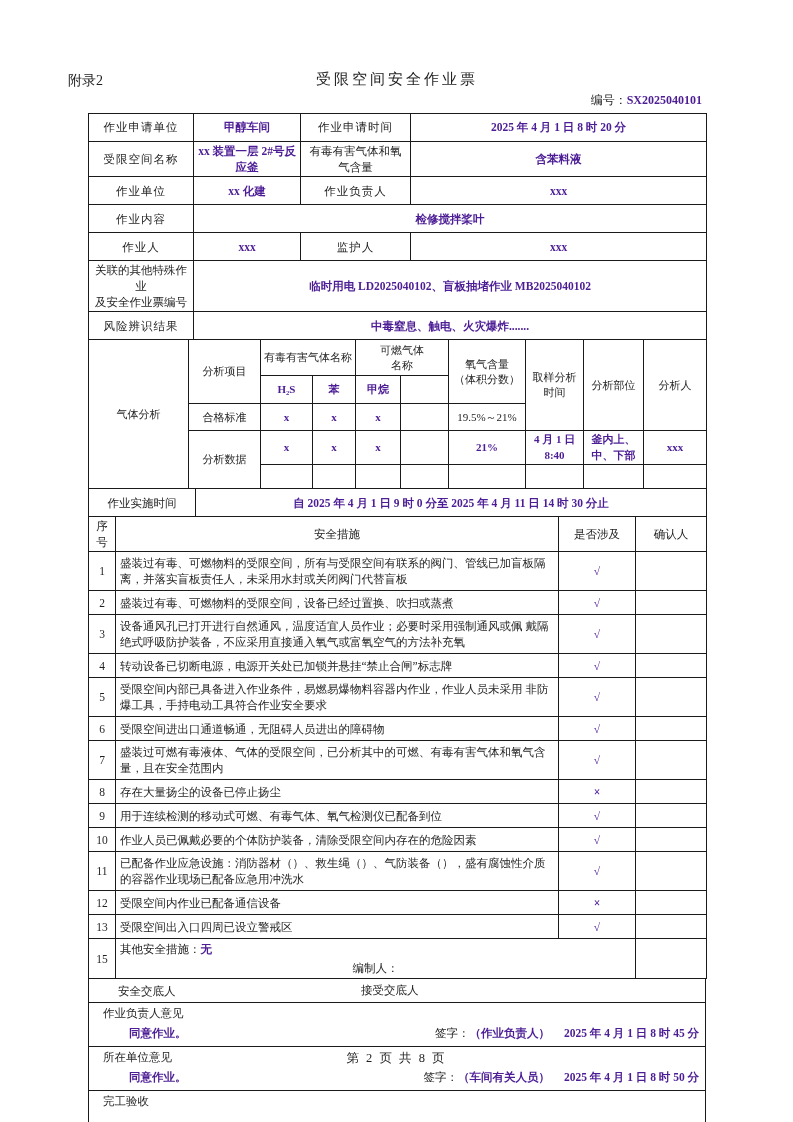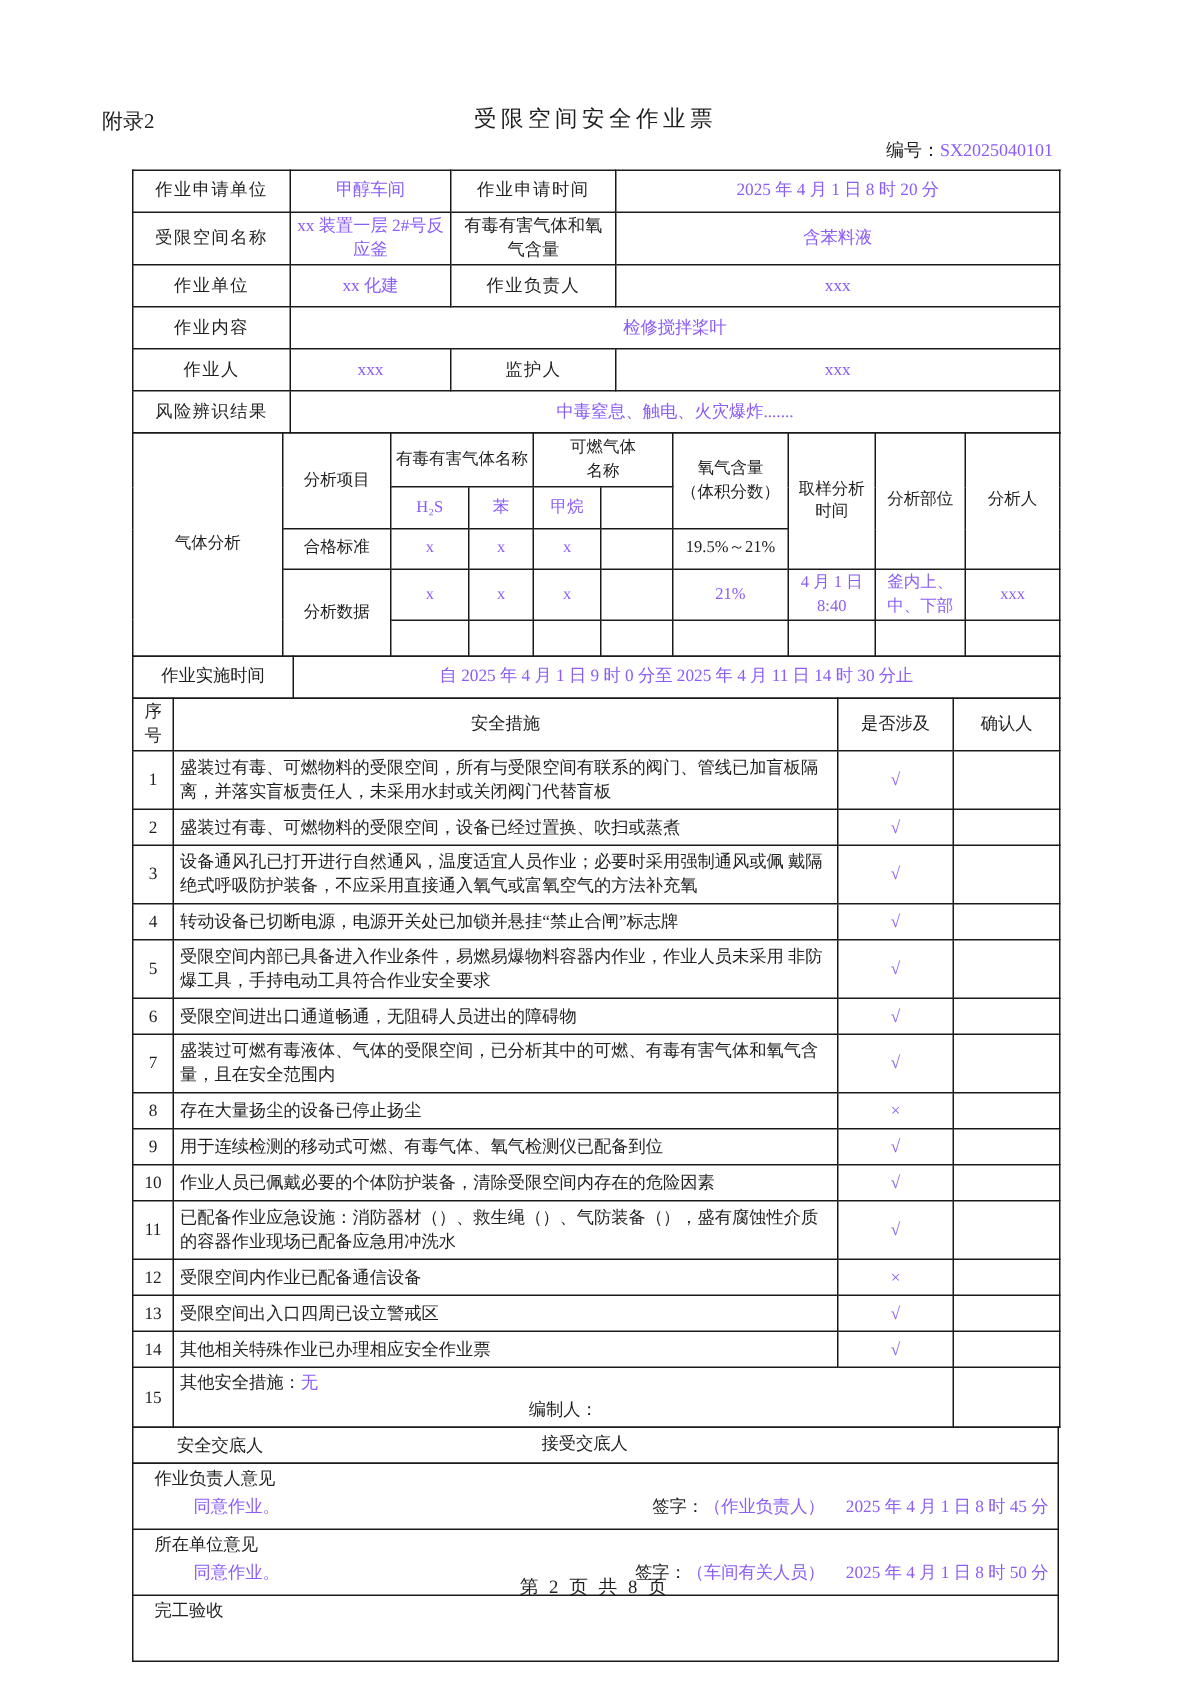--- a/index.html
+++ b/index.html
@@ -7,21 +7,21 @@
     width:793px;height:1122px;background:#ffffff;
     font-family:"Liberation Serif","DejaVu Serif",serif;
     color:#1f1f1f;font-size:11.5px;position:relative;overflow:hidden;
   }
   .sheet{position:absolute;left:88px;top:68px;width:618px;}
   
   .hdr{position:relative;height:24px;}
   .appendix{position:absolute;left:-20px;top:4px;font-size:14px;}
   .doc-title{position:absolute;left:0;right:0;top:2px;text-align:center;font-size:15px;letter-spacing:3px;}
   .docno-line{text-align:right;font-size:12px;height:22px;padding-right:4px;}
-  .red{color:#8b5cf6;}
+  .red{color:#4c1d95;font-weight:bold;}
   
   table{border-collapse:collapse;table-layout:fixed;width:618px;margin-top:-1px;}
   td{border:1px solid #1a1a1a;text-align:center;vertical-align:middle;padding:1px 3px;
      overflow:hidden;line-height:1.4;}
   .pre{white-space:pre-line;}
   .lab{letter-spacing:1px;text-align:center;}
   
   .t-info td{height:25px;}
   .t-info tr.tall td{height:33px;}
   
@@ -97,20 +97,25 @@
     </tr>
     <tr>
       <td class="lab">作业内容</td>
       <td class="red" colspan="3">检修搅拌桨叶</td>
     </tr>
     <tr>
       <td class="lab">作业人</td>
       <td class="red">xxx</td>
       <td class="lab">监护人</td>
       <td class="red">xxx</td>
+    </tr>
+    <tr class="tall">
+      <td class="pre">关联的其他特殊作业
+及安全作业票编号</td>
+      <td class="red" colspan="3">临时用电 LD2025040102、盲板抽堵作业 MB2025040102</td>
     </tr>
     <tr>
       <td class="lab">风险辨识结果</td>
       <td class="red" colspan="3">中毒窒息、触电、火灾爆炸.......</td>
     </tr>
   </tbody>
     </table>
 
   <table class="t-gas">
     <colgroup>
@@ -277,26 +282,20 @@
       <td class="measure">受限空间内作业已配备通信设备</td>
       <td class="red mark">×</td>
       <td></td>
     </tr>
     <tr class="h1">
       <td>13</td>
       <td class="measure">受限空间出入口四周已设立警戒区</td>
       <td class="red mark">√</td>
       <td></td>
     </tr>
-    <tr class="h1">
-      <td>14</td>
-      <td class="measure">其他相关特殊作业已办理相应安全作业票</td>
-      <td class="red mark">√</td>
-      <td></td>
-    </tr>
     <tr class="h15">
       <td>15</td>
       <td colspan="2" class="cell15">
         <div><span>其他安全措施：</span><span class="red">无</span></div>
         <div class="line2">编制人：</div>
       </td>
       <td></td>
     </tr>
   </tbody>
     </table>

